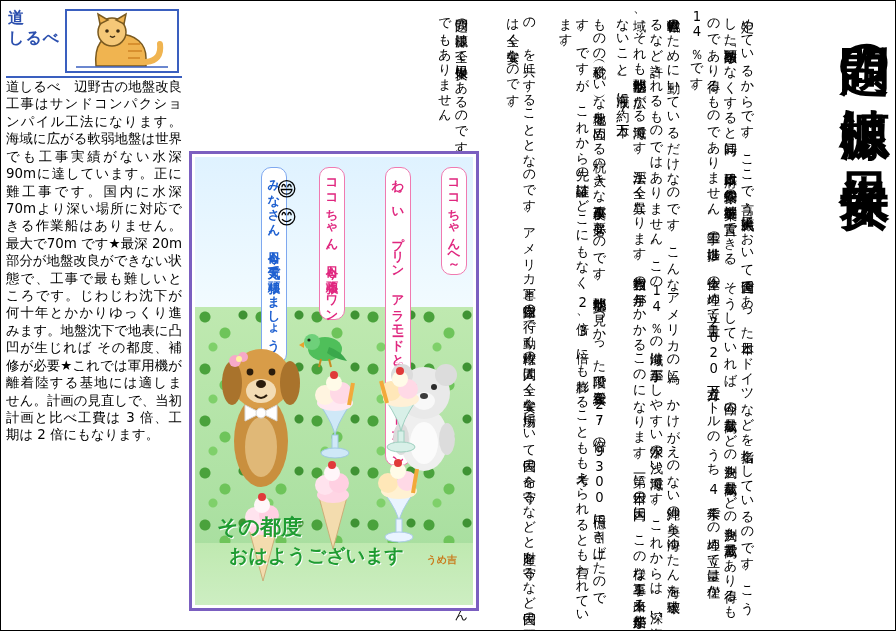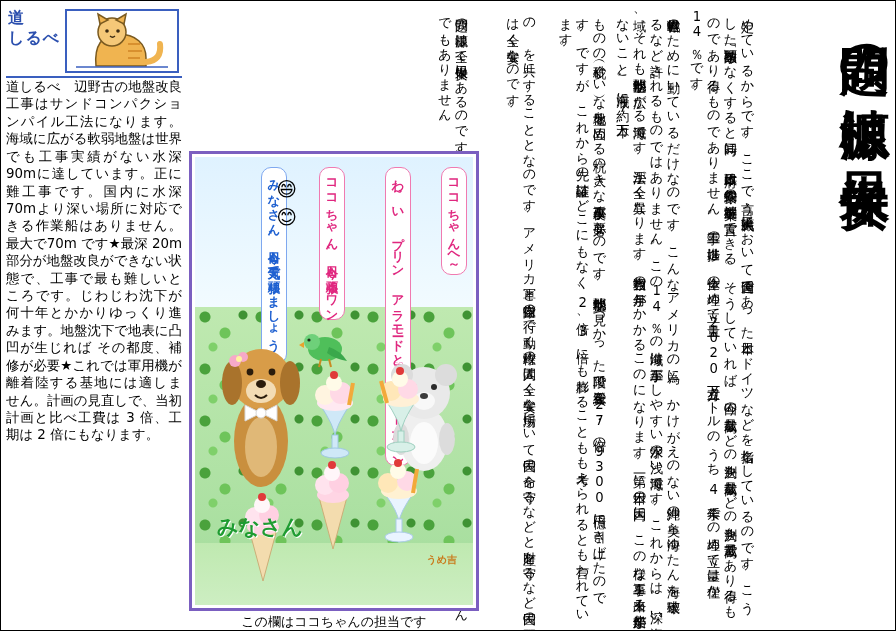--- a/index.html
+++ b/index.html
@@ -354,20 +354,20 @@
         <svg width="56" height="96" viewBox="0 0 56 96" xmlns="http://www.w3.org/2000/svg">
           <path d="M14 42 L28 94 L42 42 z" fill="#f3dcae" stroke="#cbae78"></path>
           <ellipse cx="28" cy="40" rx="16" ry="8" fill="#ffd5e4"></ellipse>
           <circle cx="20" cy="30" r="10" fill="#ffe3ee"></circle>
           <circle cx="34" cy="28" r="10" fill="#ffd0e2"></circle>
           <circle cx="27" cy="18" r="8" fill="#fff6f9"></circle>
           <circle cx="27" cy="10" r="4" fill="#e03a3a"></circle>
         </svg>
       </div>
 
-      <div class="cap1">みなさん</div>
+      <div class="cap1">その都度</div>
+      <div class="cap2">おはようございます</div>
       <div class="cap3">うめ吉</div>
     </div>
   </div>
 
-  <div class="photo-caption">この欄はココちゃんの担当です</div>
 
 </div>
 
 </body></html>

